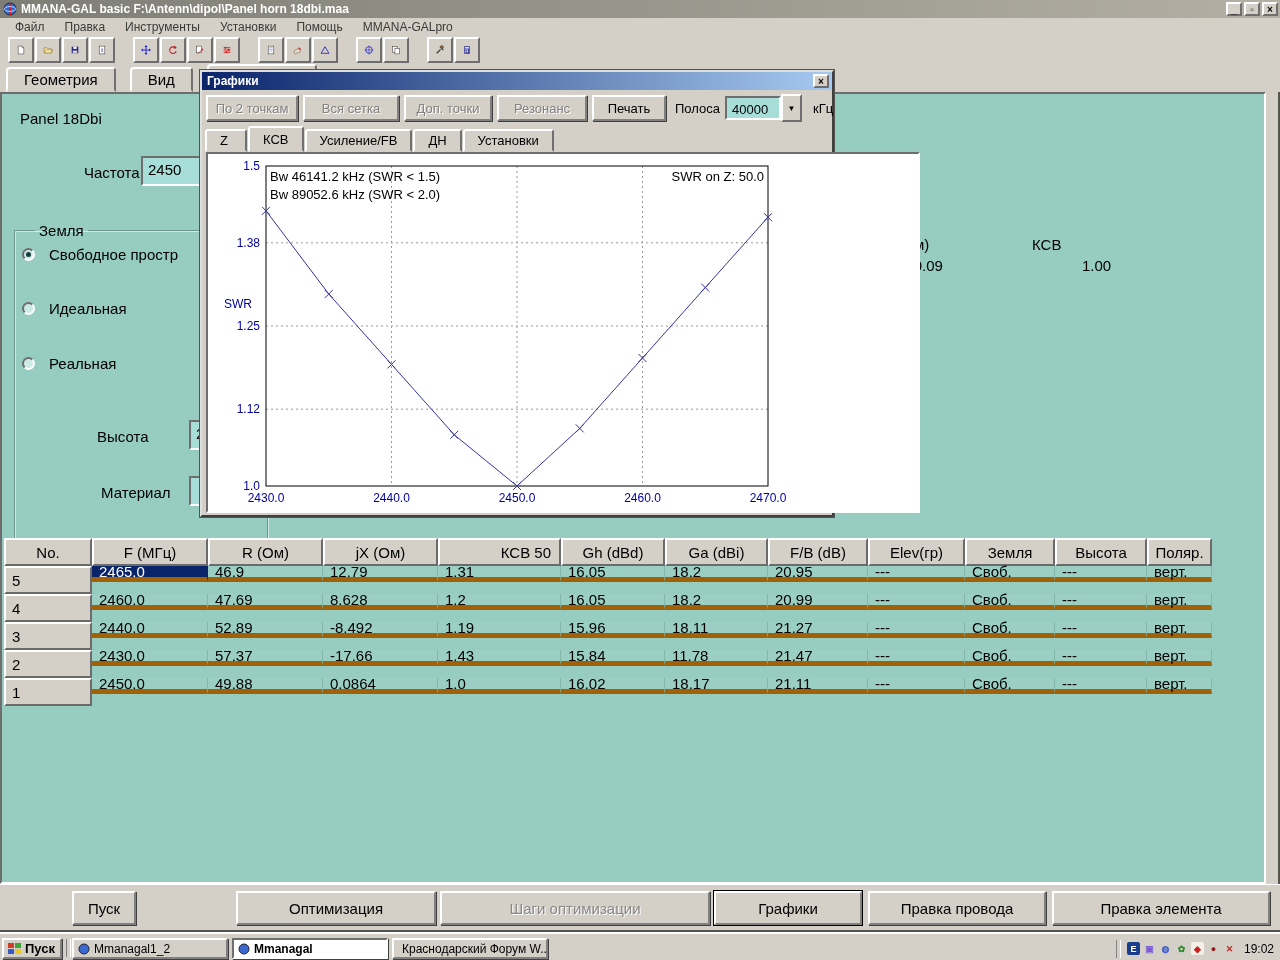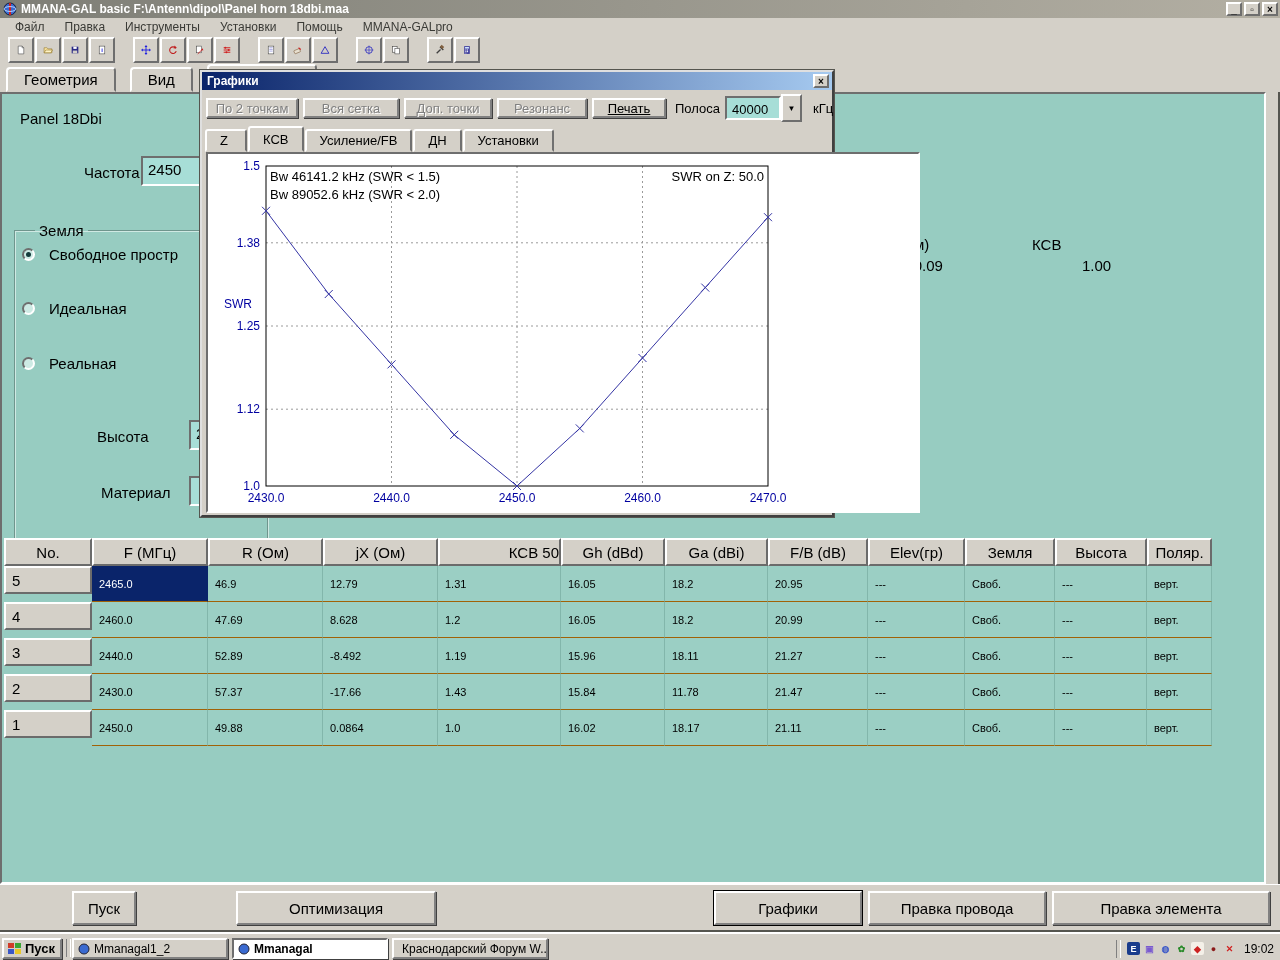--- a/index.html
+++ b/index.html
@@ -41,39 +41,39 @@
   .radio-row{position:absolute;left:12px;display:flex;align-items:center;gap:14px;}
   .radio{width:13px;height:13px;border-radius:50%;background:#cdeae4;border:2px solid;border-color:#6e6e6e #fff #fff #6e6e6e;box-sizing:border-box;position:relative;}
   .radio.sel::after{content:"";position:absolute;left:2px;top:2px;width:5px;height:5px;border-radius:50%;background:#143c3c;}
   
   #dialog{left:200px;top:70px;width:634px;height:447px;background:#d4d0c8;
           border:2px solid;border-color:#dfdfdf #404040 #404040 #dfdfdf;box-sizing:border-box;outline:1px solid #55554f;z-index:20;}
   #dlg-title{height:18px;background:linear-gradient(90deg,#0a246a,#a6caf0);display:flex;align-items:center;
              color:#fff;font-size:12px;font-weight:bold;padding-left:5px;}
   #dlg-close{margin-left:auto;margin-right:3px;}
   #dlgbar{position:absolute;left:4px;top:22px;right:4px;height:28px;display:flex;align-items:center;gap:5px;}
-  .dbtn{height:20px;display:flex;align-items:center;justify-content:center;font-size:13px;box-sizing:border-box;}
+  .dbtn{height:26px;display:flex;align-items:center;justify-content:center;font-size:13px;box-sizing:border-box;}
   .dbtn.disabled{color:#808080;text-shadow:1px 1px 0 #fff;}
   #band-combo{display:flex;align-items:center;height:24px;}
   #band-input{width:56px;height:24px;padding-top:4px;}
   #band-arrow{width:17px;height:24px;display:flex;align-items:center;justify-content:center;font-size:8px;color:#000;}
   #dlgtabs{position:absolute;left:3px;top:54px;display:flex;align-items:flex-end;height:26px;}
   .dtab{height:23px;padding:0 13px;display:flex;align-items:center;font-size:13px;background:#d4d0c8;
         border:2px solid;border-color:#fff #707070 transparent #fff;border-radius:3px 3px 0 0;margin-right:1px;box-sizing:border-box;}
   .dtab.active{height:26px;z-index:2;}
   #chartwrap{position:absolute;left:4px;top:80px;width:714px;height:361px;background:#fff;
              border:2px solid;border-color:#6e6e6e #fff #fff #6e6e6e;box-sizing:border-box;}
   
   #result-table{left:4px;top:538px;display:grid;grid-template-columns:88px 116px 115px 115px 123px 104px 103px 100px 97px 90px 92px 65px;}
   .th,.rowhead{background:#d4d0c8;border:2px solid;border-color:#fff #6b6b6b #6b6b6b #fff;font-size:15px;
        height:28px;display:flex;align-items:center;justify-content:center;box-sizing:border-box;}
-  .th-right{justify-content:flex-end;}
+  .th-right{justify-content:flex-end;padding-right:8px;}
   .rowhead{justify-content:flex-start;padding-left:6px;}
-  .td{background:#9bcfc4;border-right:1px solid #82b6ab;border-bottom:1px solid #a16207;font-size:11px;
-      height:36px;display:flex;align-items:center;padding-left:7px;box-sizing:border-box;color:#000;}
+  .td{background:#9bcfc4;border-right:1px solid #82b6ab;border-bottom:5px solid #a16207;font-size:15px;
+      height:16px;display:flex;align-items:center;padding-left:7px;box-sizing:border-box;color:#000;}
   .td.selected{background:#0a246a;color:#fff;border-right-color:#0a246a;}
   
   #actions{left:0;top:884px;width:1280px;height:46px;background:#d4d0c8;border-top:1px solid #fff;}
   .abtn{position:absolute;top:6px;height:34px;display:flex;align-items:center;justify-content:center;font-size:15px;box-sizing:border-box;}
   .abtn.disabled{color:#888;text-shadow:1px 1px 0 #fff;}
   .abtn.default{outline:1.5px solid #000;}
   #winedge{left:0;top:930px;width:1280px;height:2px;background:#55554f;}
   
   #taskbar{left:0;top:932px;width:1280px;height:28px;background:#d4d0c8;border-top:2px solid;border-color:#fff;box-sizing:border-box;}
   #startbtn{position:absolute;left:2px;top:4px;width:60px;height:21px;display:flex;align-items:center;gap:3px;
@@ -277,21 +277,21 @@
   <div id="dlg-title">
     <span>Графики</span>
     <span id="dlg-close" class="winbtn">×</span>
   </div>
   <div id="dlgbar">
     <span id="dlg-buttons" style="display:flex;gap:5px;">
         <button class="dbtn raised-dk disabled" style="width: 92px;">По 2 точкам</button>
         <button class="dbtn raised-dk disabled" style="width: 96px;">Вся сетка</button>
         <button class="dbtn raised-dk disabled" style="width: 88px;">Доп. точки</button>
         <button class="dbtn raised-dk disabled" style="width: 90px;">Резонанс</button>
-        <button class="dbtn raised-dk" style="width: 74px; text-decoration: underline;">Печать</button>
+        <button class="dbtn raised-dk" style="width: 74px;">Печать</button>
       </span>
     <span class="lbl15" style="font-size:13px;margin-left:4px;">Полоса</span>
     <span id="band-combo">
       <span id="band-input" class="field" style="font-size:13px;">40000</span>
       <span id="band-arrow" class="raised">▼</span>
     </span>
     <span style="font-size:13px;margin-left:6px;">кГц</span>
   </div>
   <div id="dlgtabs">
       <div class="dtab" style="min-width: 42px;">Z</div>
@@ -407,20 +407,21 @@
     <div class="td">21.11</div>
     <div class="td">---</div>
     <div class="td">Своб.</div>
     <div class="td">---</div>
     <div class="td">верт.</div>
   </div>
 
 <div id="actions" class="abs">
     <button class="abtn raised-dk" style="left: 72px; width: 64px;">Пуск</button>
     <button class="abtn raised-dk" style="left: 236px; width: 200px;">Оптимизация</button>
+    <button class="abtn raised-dk disabled" style="left: 440px; width: 270px;">Шаги оптимизации</button>
     <button class="abtn raised-dk default" style="left: 714px; width: 148px;">Графики</button>
     <button class="abtn raised-dk" style="left: 868px; width: 178px;">Правка провода</button>
     <button class="abtn raised-dk" style="left: 1052px; width: 218px;">Правка элемента</button>
   </div>
 <div id="winedge" class="abs"></div>
 
 <div id="taskbar" class="abs">
   <span id="startbtn" class="raised-dk">
     <svg width="15" height="13" viewBox="0 0 15 13">
       <rect x="1" y="1" width="6" height="5" fill="#d03c28"></rect>

